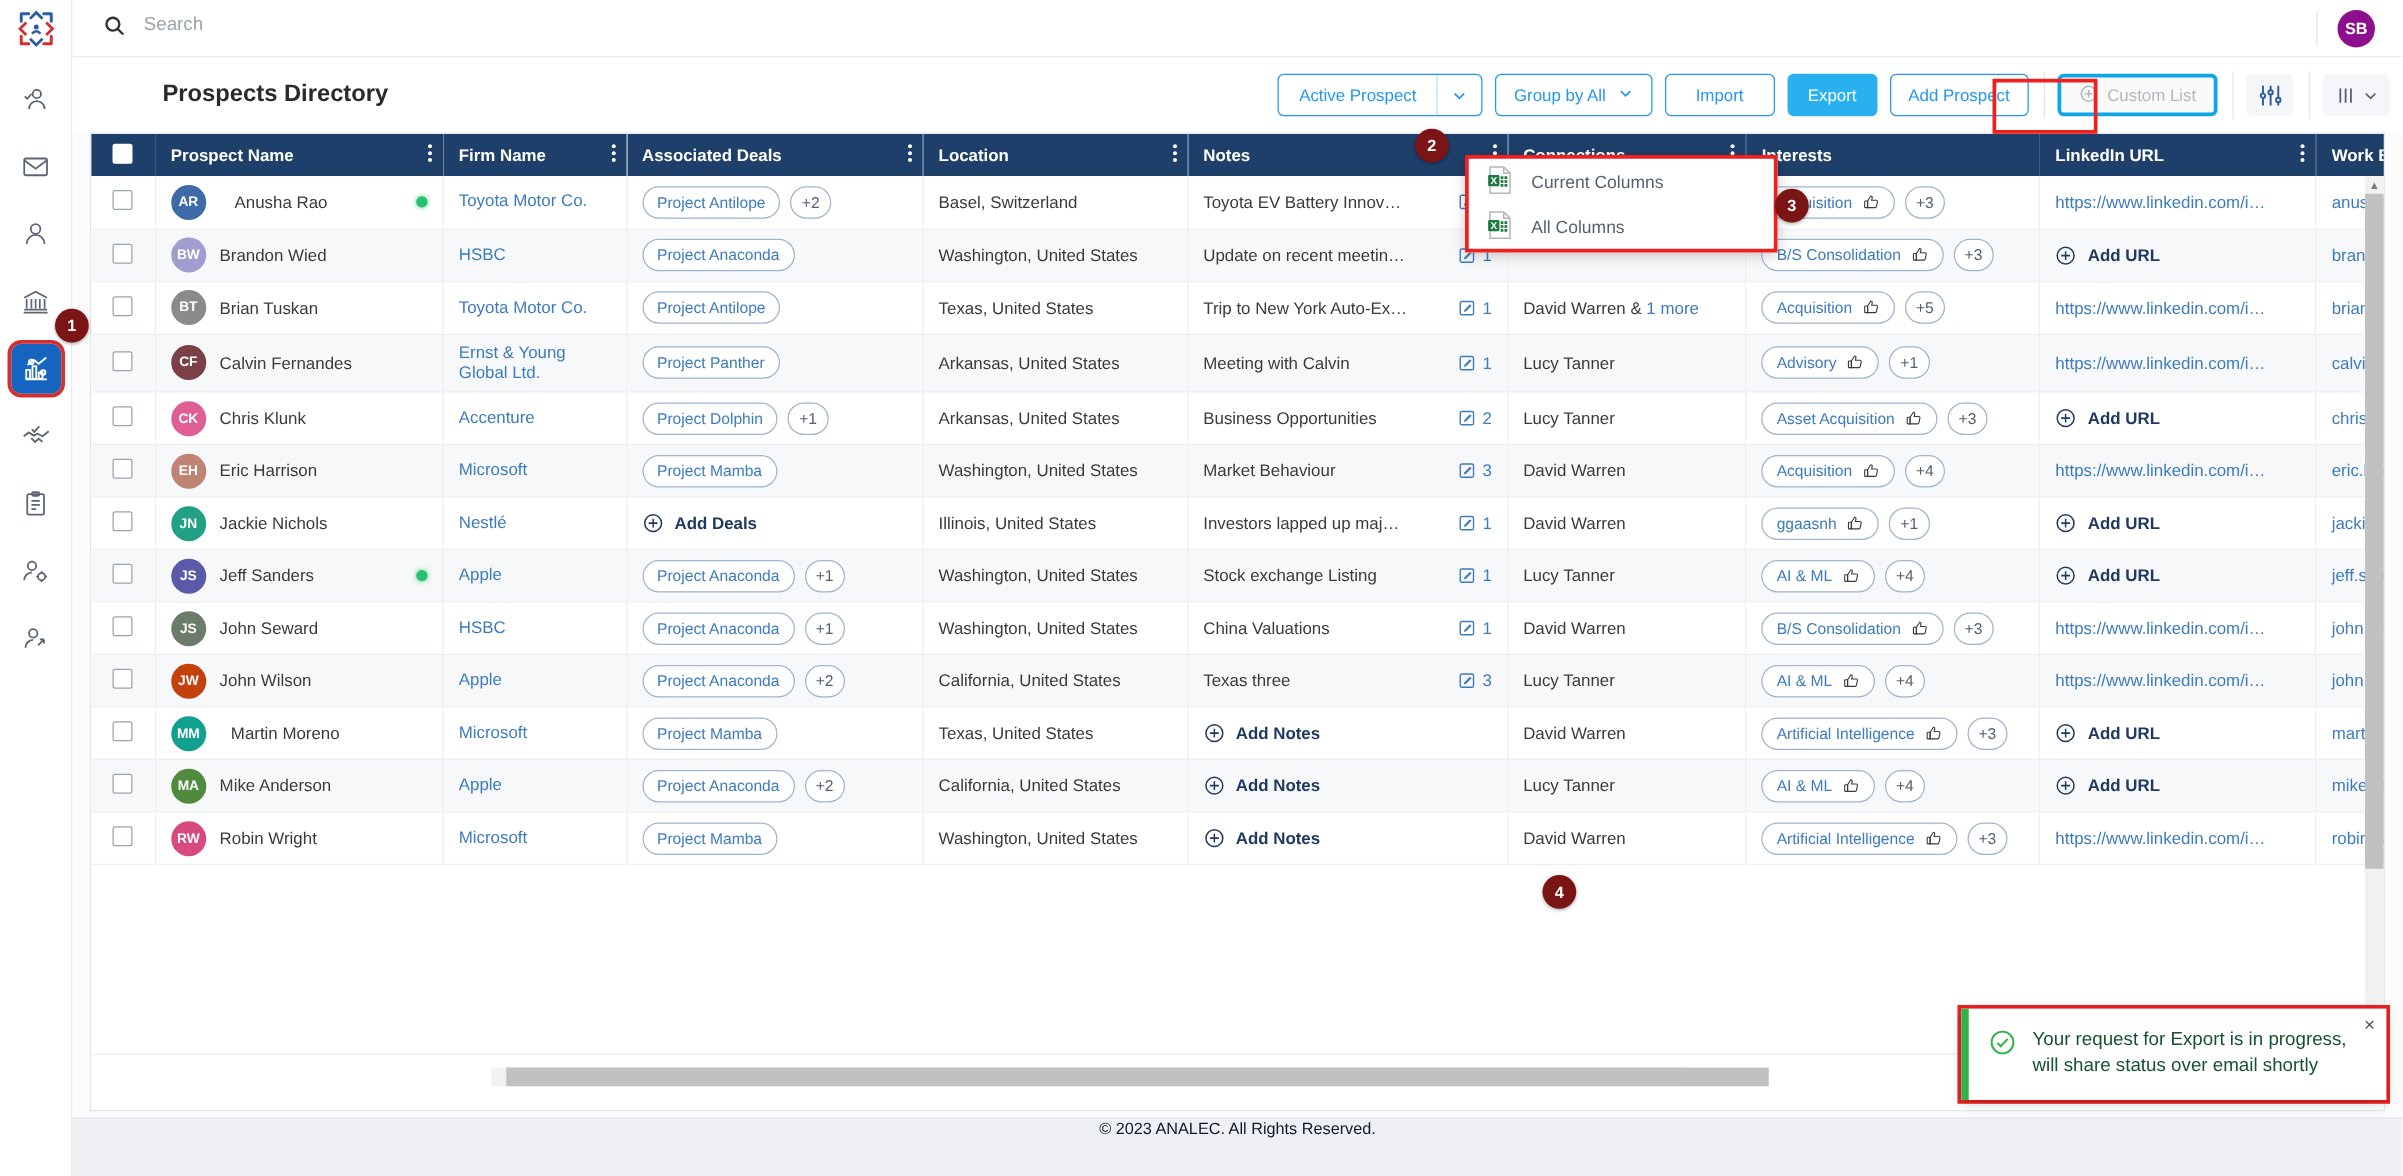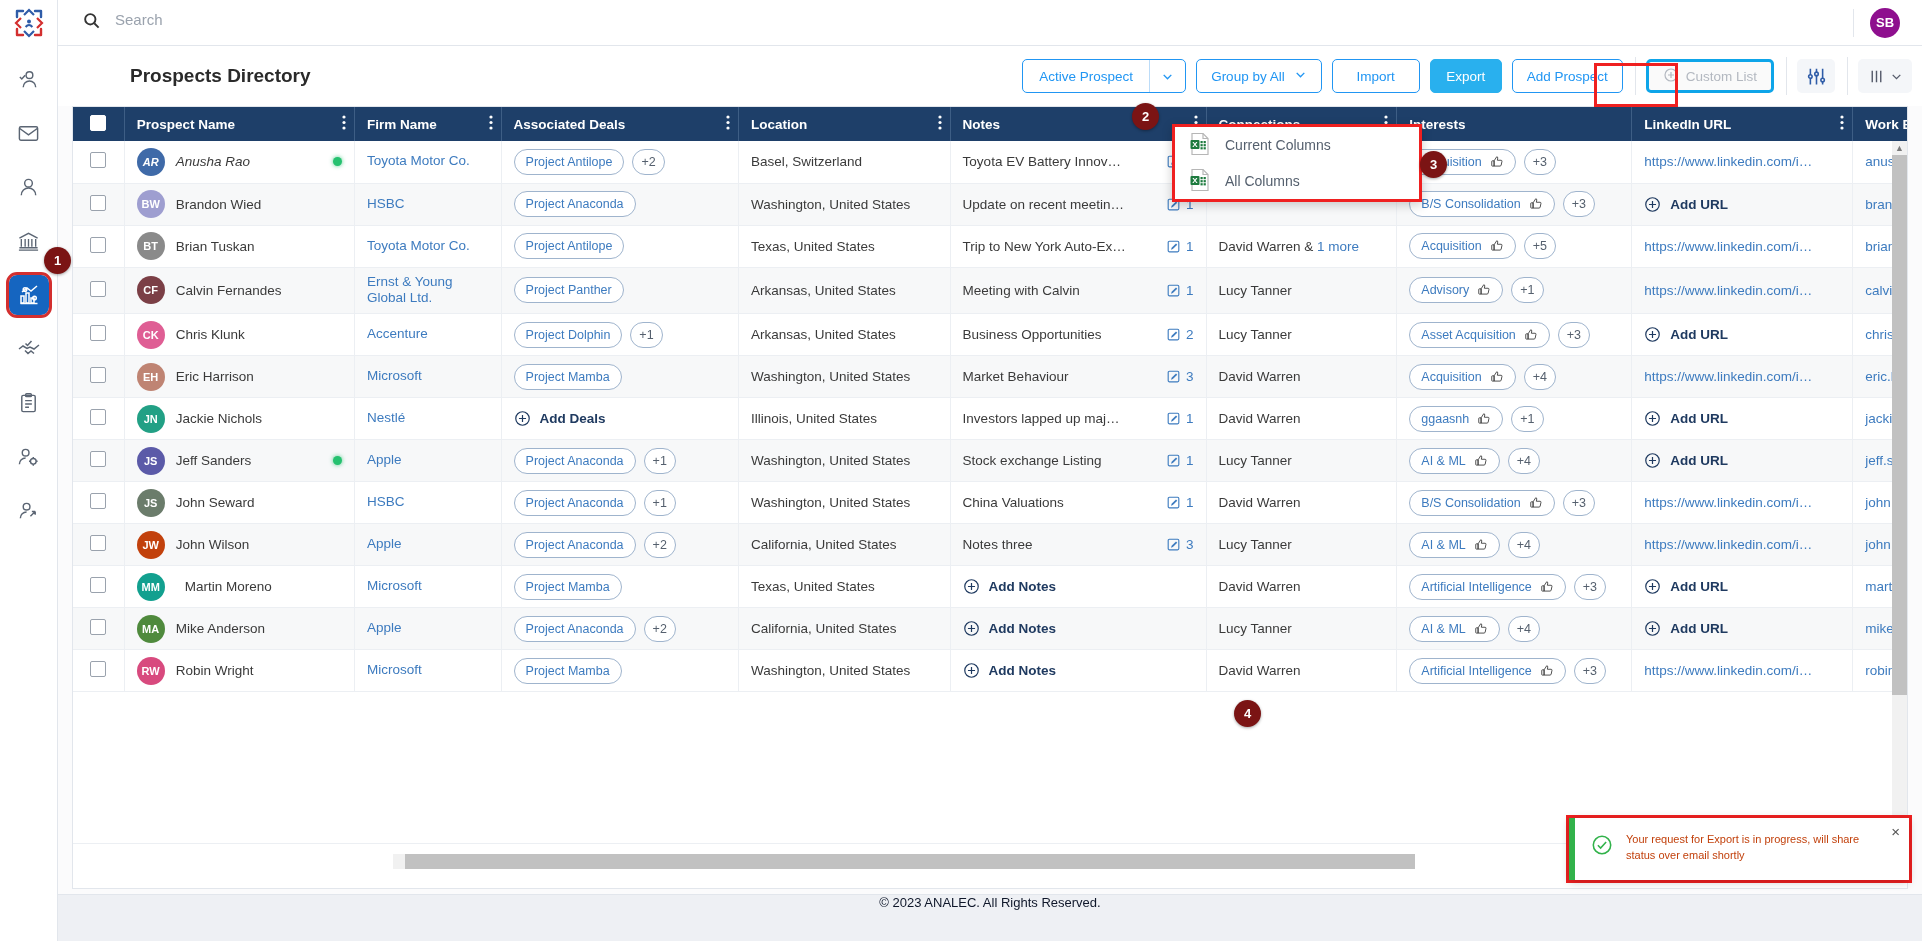--- a/index.html
+++ b/index.html
@@ -193,21 +193,21 @@
   .toast-hl {
     position: absolute; right: 10px; bottom: 58px;
     border: 3px solid #ef2020; z-index: 70;
   }
   .toast {
     width: 340px; background: #fff; border-left: 6px solid #31b24a;
     box-shadow: 0 2px 9px rgba(0,0,0,.2);
     padding: 14px 14px 16px 16px; position: relative;
     display: flex; gap: 13px; align-items: flex-start;
   }
-  .toast-text { font-size: 11px; color: #c2410c; line-height: 1.45; padding-right: 16px; }
+  .toast-text { font-size: 15px; color: #14532d; line-height: 1.45; padding-right: 16px; }
   .toast-close {
     position: absolute; right: 9px; top: 6px; font-size: 15px;
     color: #555; cursor: pointer; line-height: 1;
   }
 </style>
 </head>
 <body>
 
 <div id="app">
 
@@ -538,21 +538,21 @@
               </th>
               <th>
                 <span>Work Email</span>
               </th>
             </tr>
           </thead>
           <tbody id="grid-body">
               <tr class="">
                 <td style="text-align: center;"><span class="chk"></span></td>
                 <td>
-                  <div class="cell-flex" style="gap:11px;font-style:italic;">
+                  <div class="cell-flex" style="gap:23px;">
                     <span class="avatar" style="background:#3f6aa8">AR</span>
                     <span>Anusha Rao</span>
                     <span class="status-dot"></span>
                   </div>
                 </td>
                 <td class="link-wrap" style="white-space: normal;"><span class="link">Toyota Motor Co.</span></td>
                 <td>
                   <div class="cell-flex">
                     <span class="pill">Project Antilope</span>
                     <span class="pill-count">+2</span>
@@ -982,21 +982,21 @@
                 <td class="link-wrap" style="white-space: normal;"><span class="link">Apple</span></td>
                 <td>
                   <div class="cell-flex">
                     <span class="pill">Project Anaconda</span>
                     <span class="pill-count">+2</span>
                   </div>
                 </td>
                 <td><span>California, United States</span></td>
                 <td>
                   <div class="note-cell">
-                    <span>Notes three</span>
+                    <span>Texas three</span>
                     <span class="note-count">
                       <svg width="15" height="15" viewBox="0 0 24 24" fill="none" stroke="#3d7bbf" stroke-width="1.8">
                         <rect x="3.5" y="3.5" width="17" height="17" rx="2"></rect>
                         <path d="M16 7l-7 7-1 3 3-1 7-7z" fill="#3d7bbf" stroke="none"></path>
                       </svg>
                       <span>3</span>
                     </span>
                   </div>
                 </td>
                 <td><span>Lucy Tanner</span></td>

